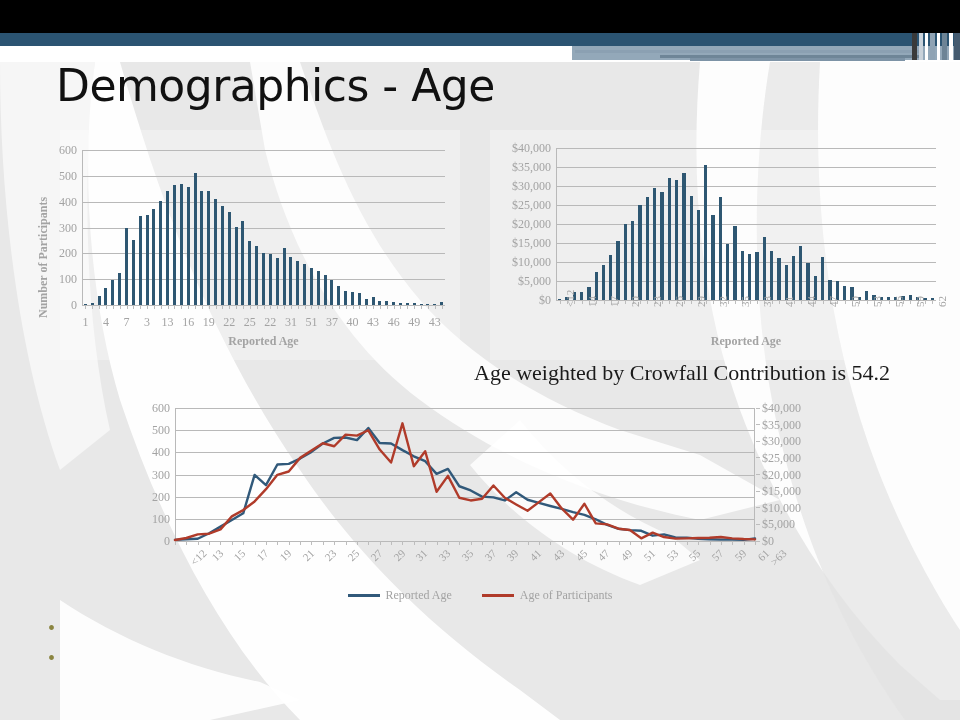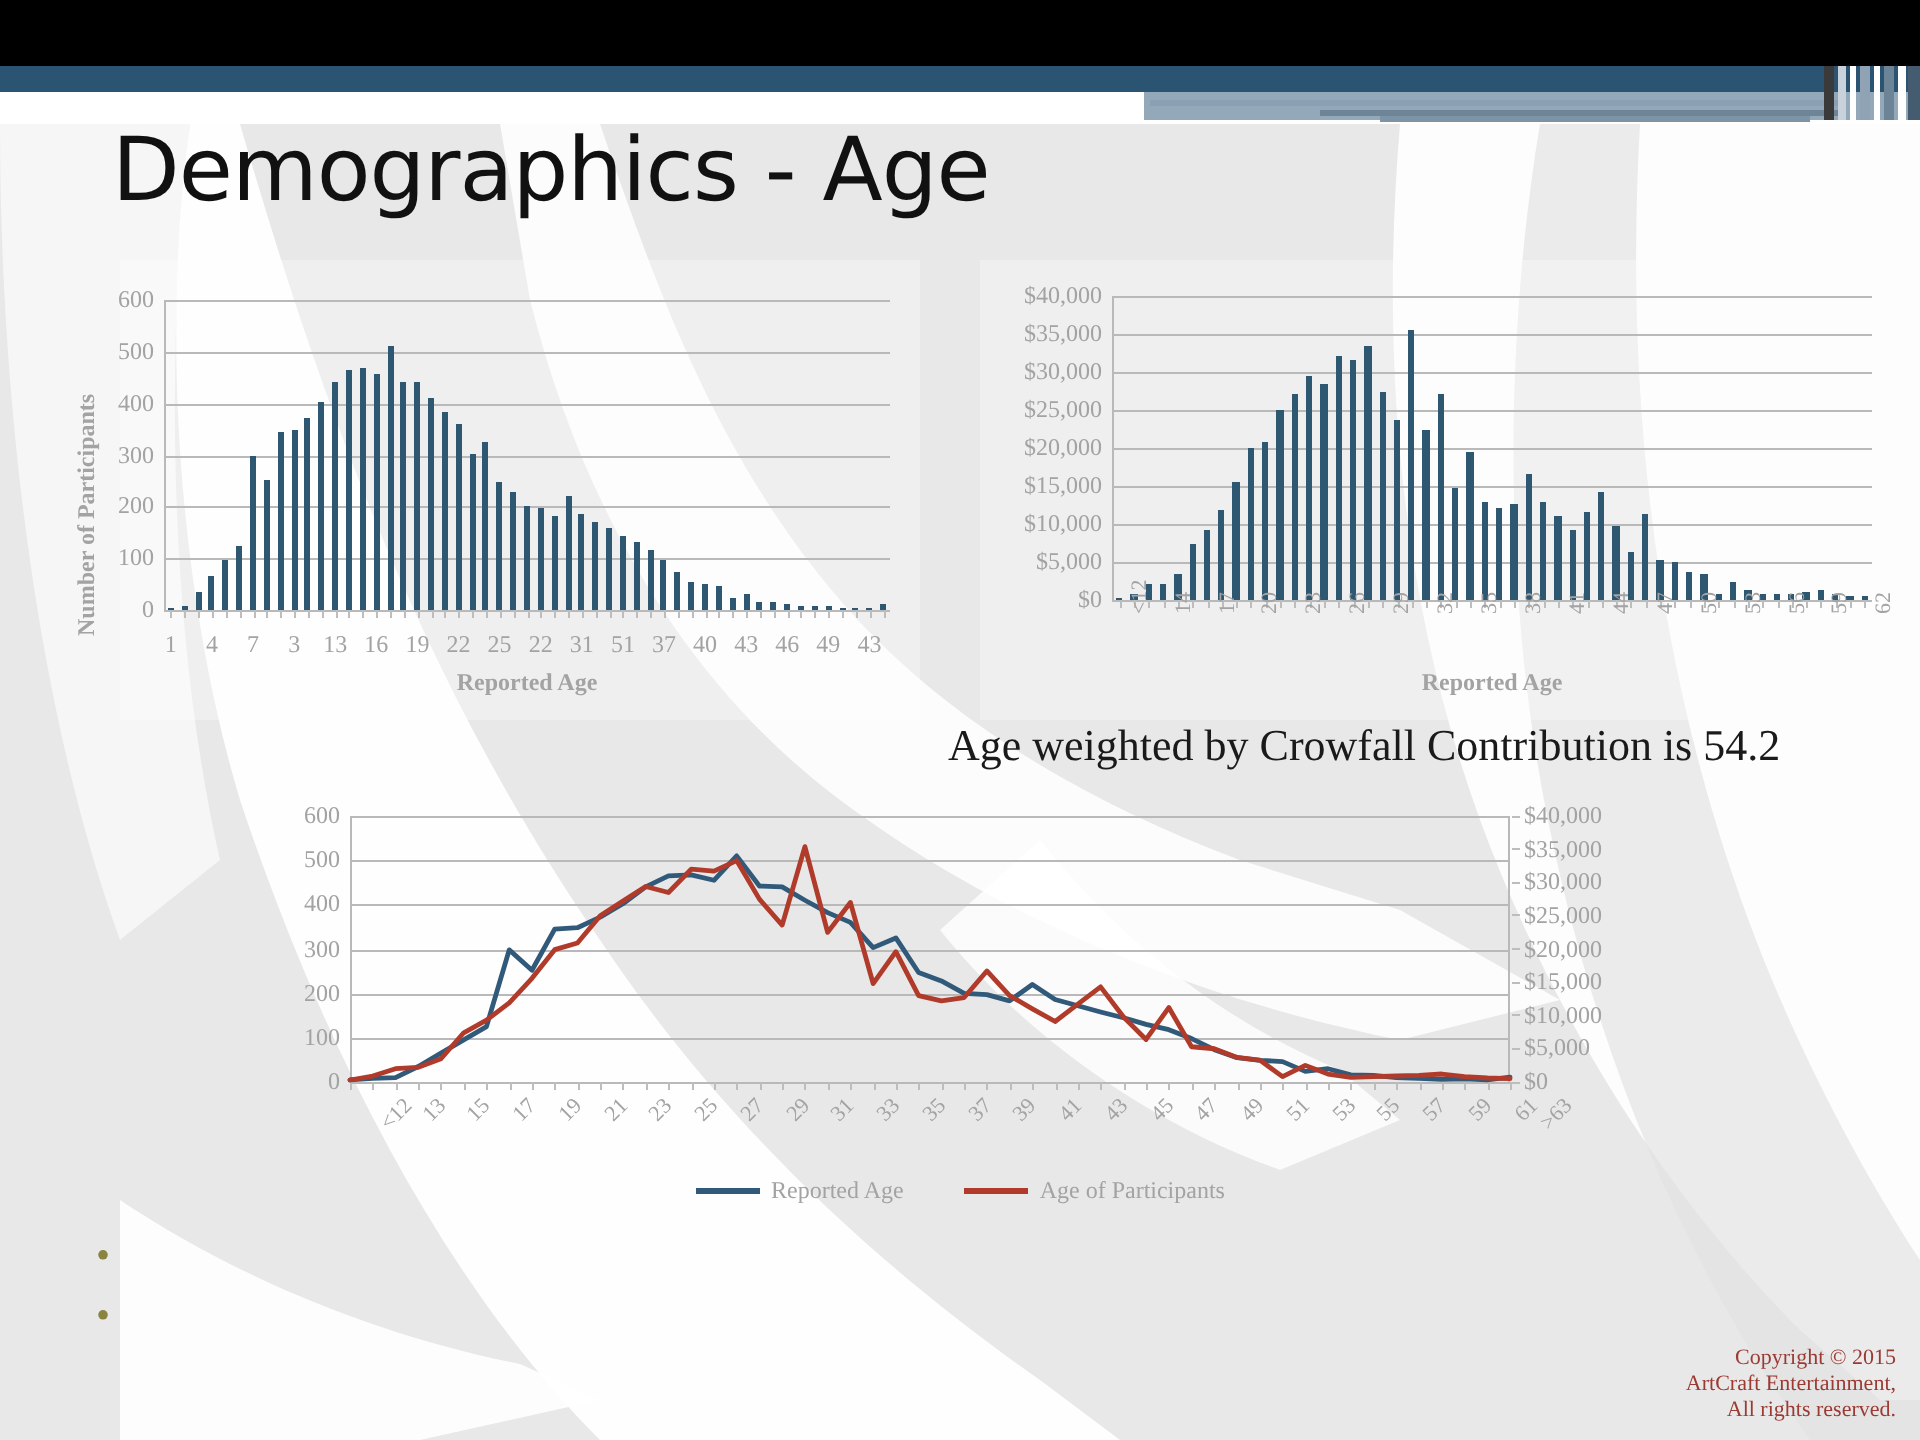--- a/index.html
+++ b/index.html
@@ -562,19 +562,14 @@
 
   <div class="bullets" id="bullets">
       <div class="bullet">
         <span class="bullet-dot">•</span>
       </div>
       <div class="bullet">
         <span class="bullet-dot">•</span>
       </div>
     </div>
 
-  <div class="copyright" id="copyright">
-      <div>Copyright © 2015</div>
-      <div>ArtCraft Entertainment,</div>
-      <div>All rights reserved.</div>
-    </div>
 
 </div>
 
 </body></html>

